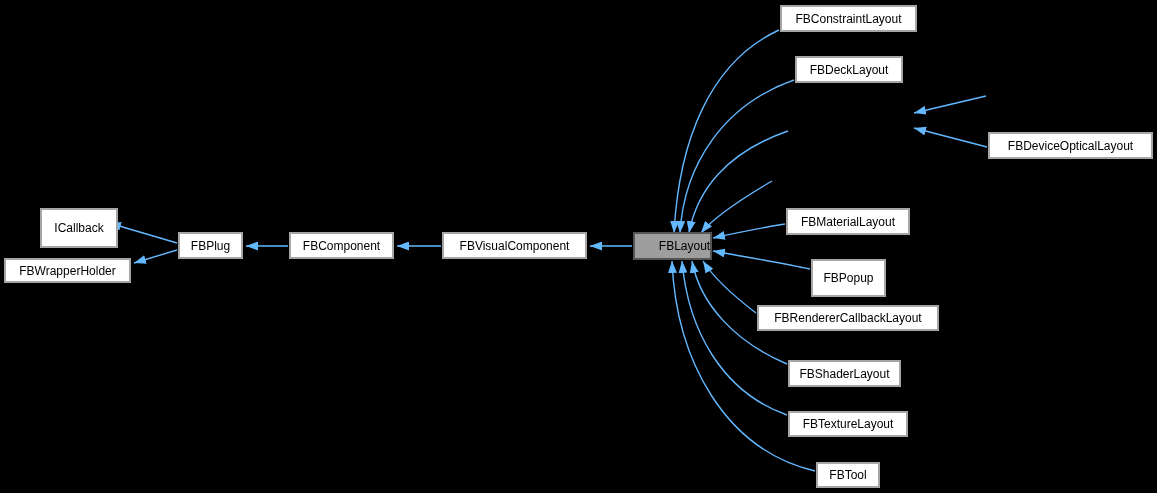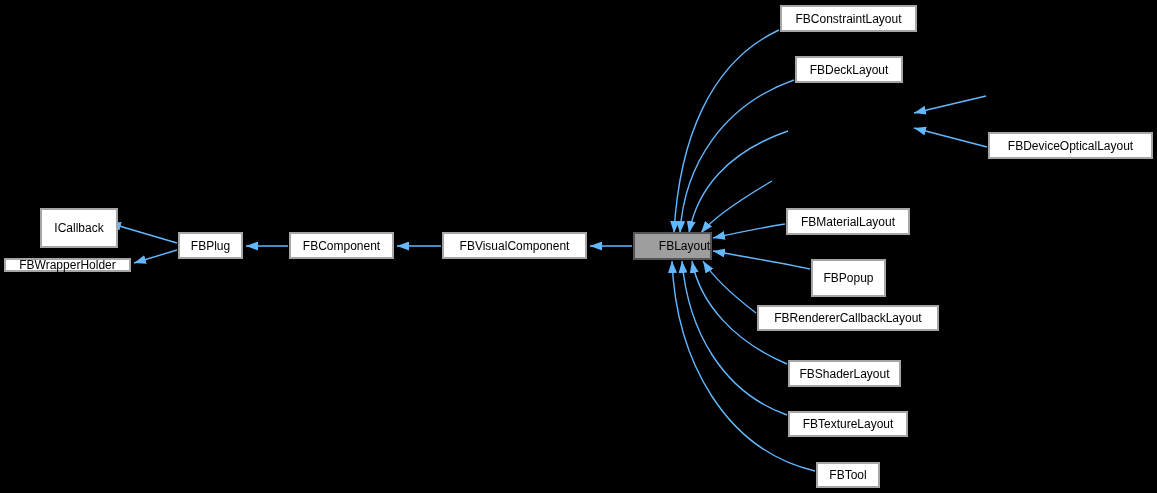--- a/index.html
+++ b/index.html
@@ -61,21 +61,21 @@
     <path class="edge" d="M 787 364 C 735 342, 700 304, 692 261" marker-end="url(#arrow)"></path>
     <path class="edge" d="M 787 415 C 722 392, 688 330, 682 261" marker-end="url(#arrow)"></path>
     <path class="edge" d="M 815 471 C 725 450, 676 360, 672 261" marker-end="url(#arrow)"></path>
 
     <path class="edge" d="M 986 96 L 914 113" marker-end="url(#arrow)"></path>
     <path class="edge" d="M 987 147 L 914 128" marker-end="url(#arrow)"></path>
   </svg>
 
   <div class="node" style="left:40px;top:208px;width:78px;height:40px">ICallback</div>
 
-  <div class="node" style="left:4px;top:258px;width:127px;height:14px">FBWrapperHolder</div>
+  <div class="node" style="left:4px;top:258px;width:127px;height:25px">FBWrapperHolder</div>
 
   <div class="node" style="left:178px;top:232px;width:65px;height:27px">FBPlug</div>
 
   <div class="node" style="left:289px;top:232px;width:105px;height:27px">FBComponent</div>
 
   <div class="node" style="left:442px;top:232px;width:145px;height:27px">FBVisualComponent</div>
 
   <div class="node current" style="left:633px;top:232px;width:79px;height:28px">FBLayout</div>
 
   <div class="node" style="left:780px;top:5px;width:137px;height:27px">FBConstraintLayout</div>

